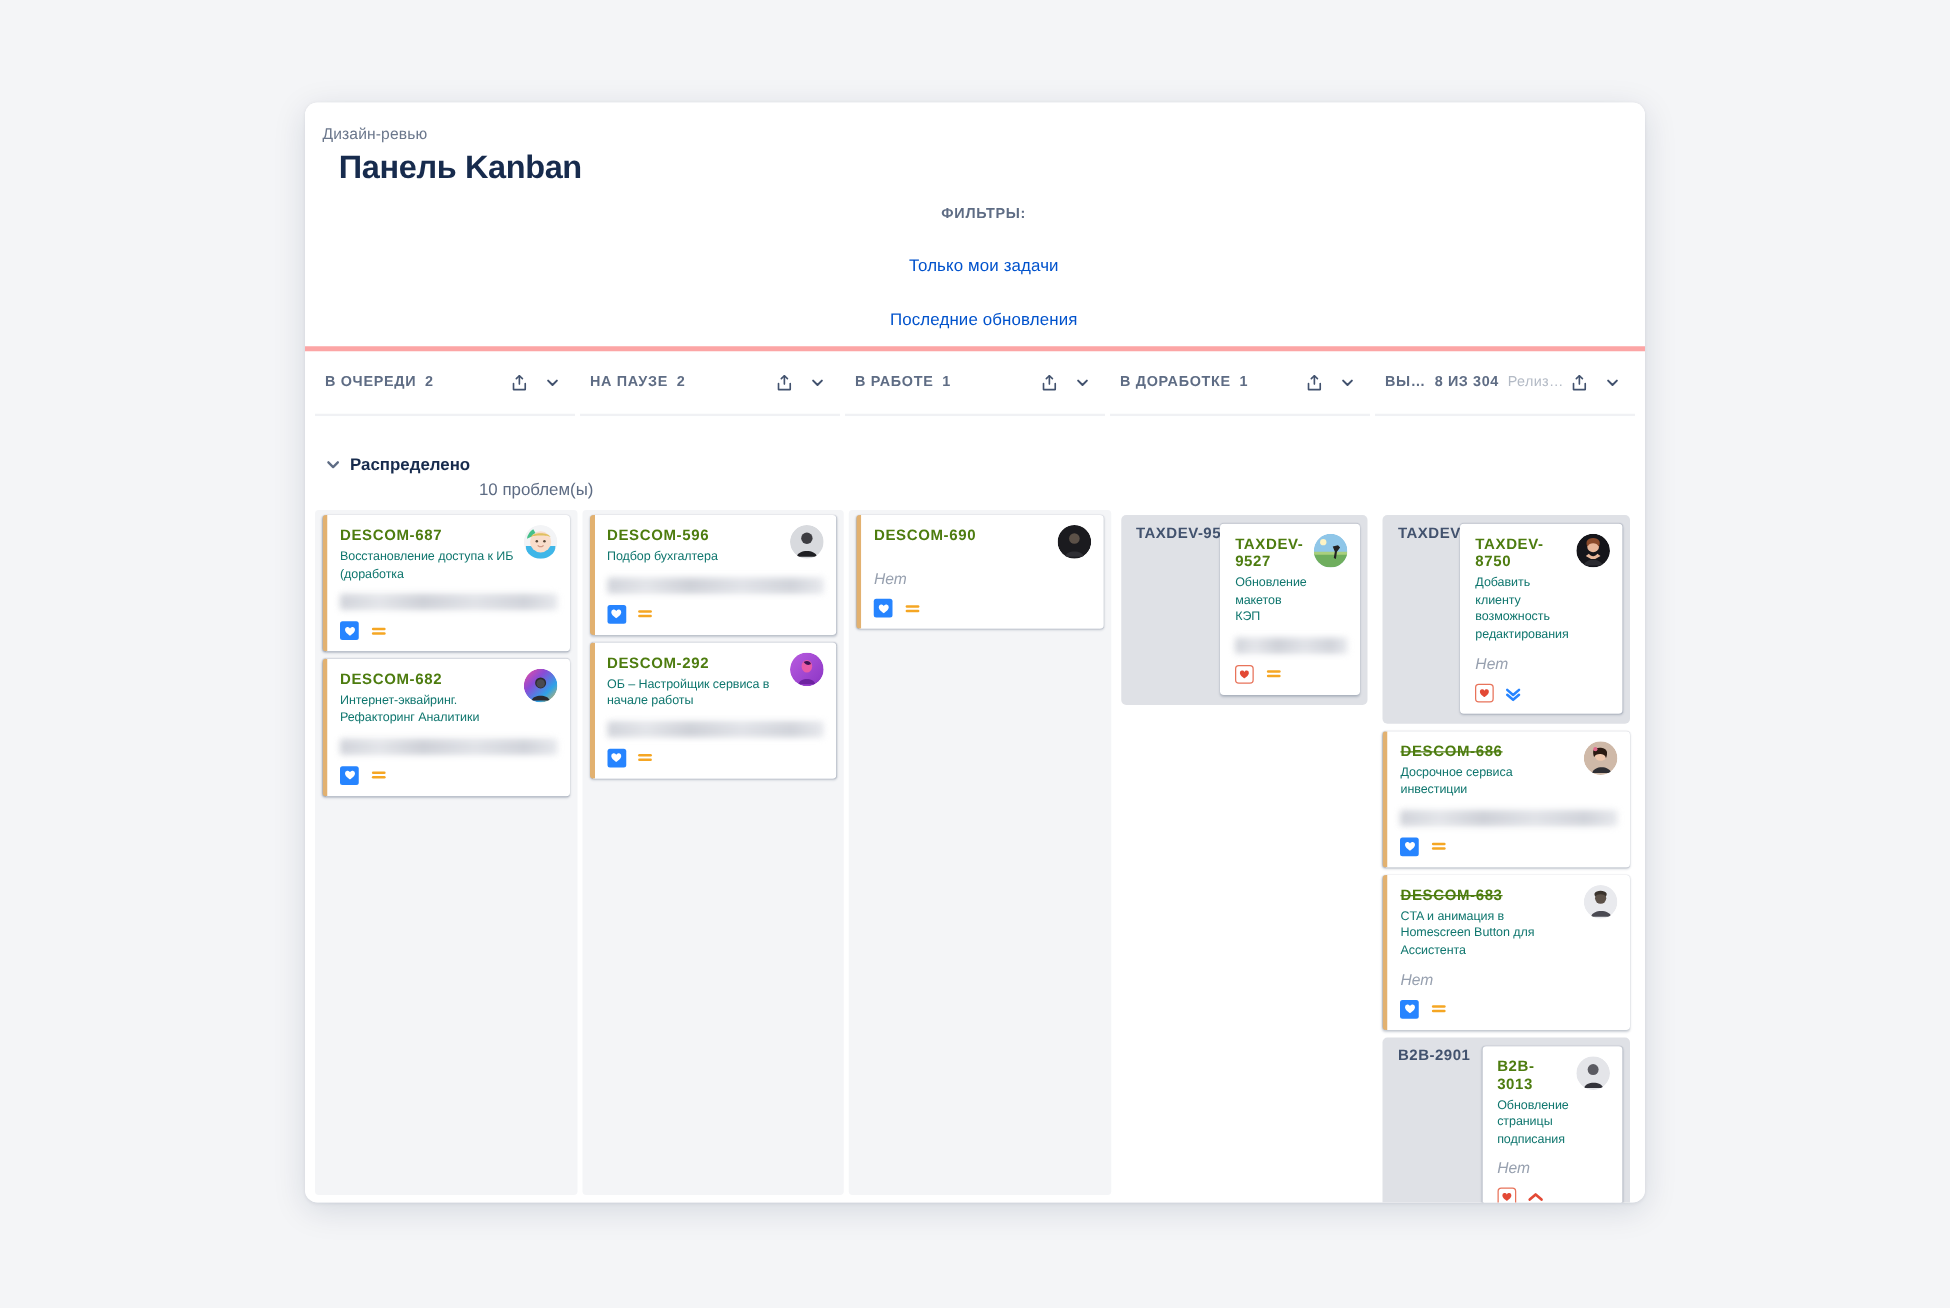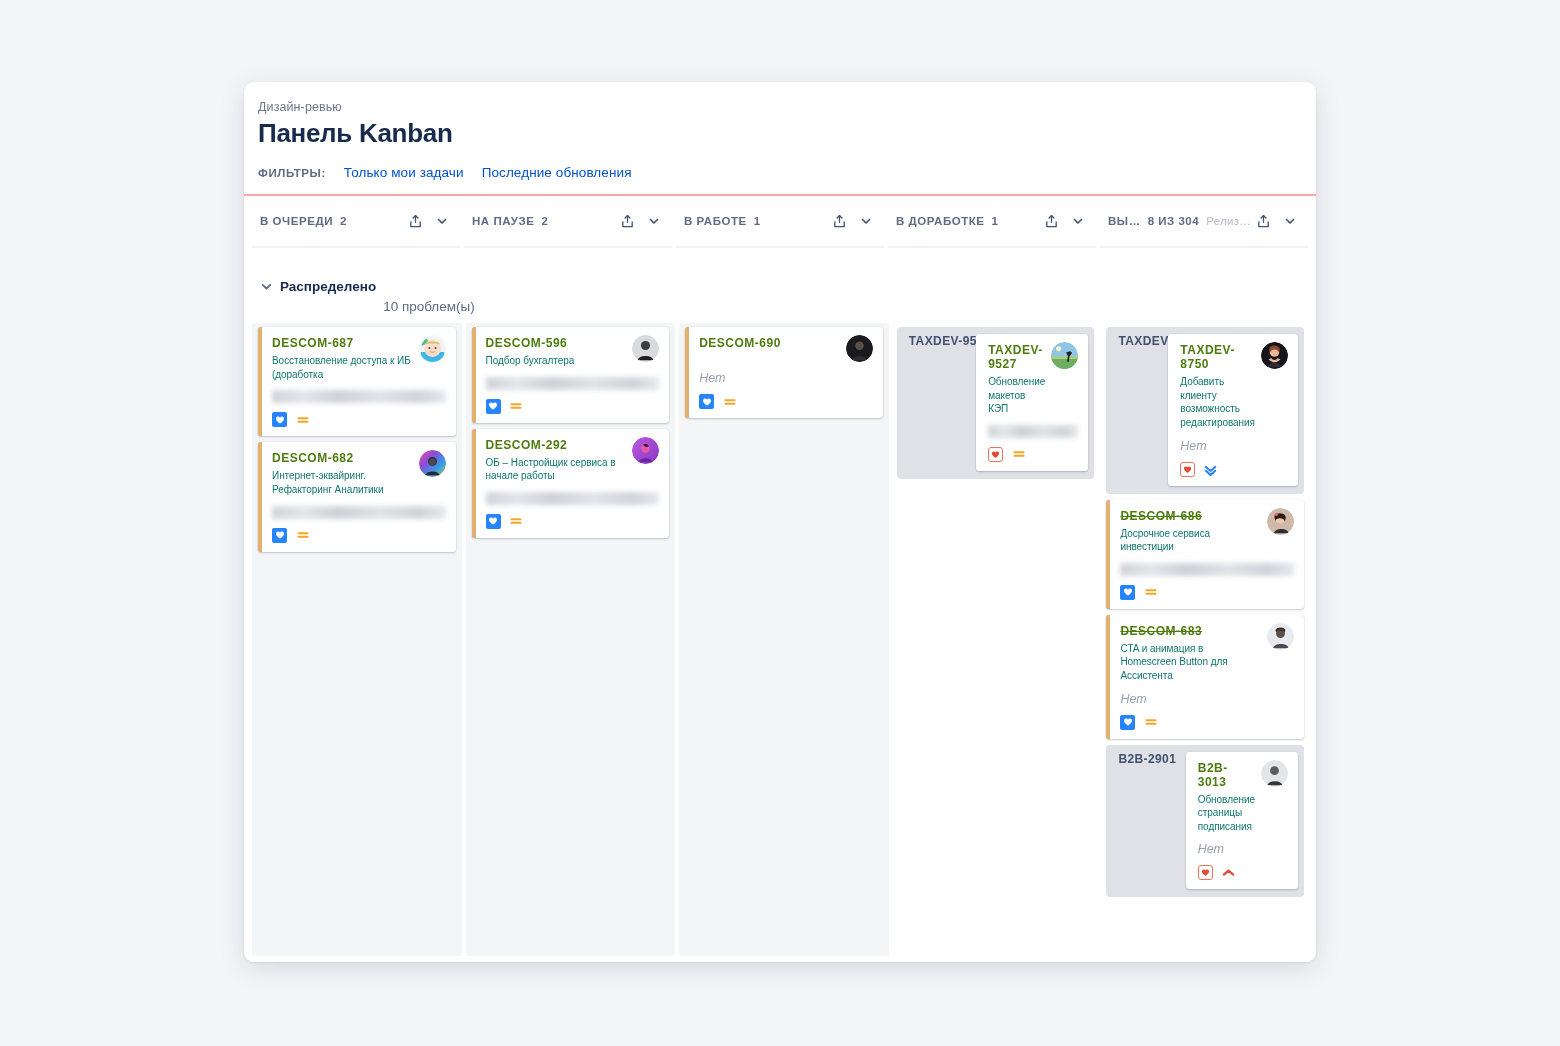--- a/index.html
+++ b/index.html
@@ -23,38 +23,39 @@
   }
 
   
   .board-header { padding: 18px 0 0 0; background:#fff; }
   .breadcrumb {
     font-size: 12.5px; color: #6b778c; padding: 0 0 4px 14px;
     letter-spacing: .1px;
   }
   .page-title {
     font-size: 26px; font-weight: 700; color: #172b4d;
-    padding: 0 0 0 14px; letter-spacing: -0.3px; line-height: 1.2;
+    padding: 0 0 0 27px; letter-spacing: -0.3px; line-height: 1.2;
   }
   .filters-row {
-    display: flex; align-items: center; gap: 18px;
+    display: flex; align-items: center; gap: 28px;
     padding: 16px 0 14px 14px;
+    flex-direction: column;
   }
   .filters-label {
     font-size: 11.5px; font-weight: 700; color: #5e6c84;
     letter-spacing: 0.6px; text-transform: uppercase;
   }
   .filter-link {
     font-size: 13.5px; color: #0052cc; cursor: pointer;
     letter-spacing: .1px;
   }
 
   
   .columns-header {
-    display: flex; border-top: 2px solid #fca5a5;
+    display: flex; border-top: 4px solid #fca5a5;
     padding: 0 6px; background: #fff;
   }
   .col-head {
     flex: 1 1 0; min-width: 0;
     display: flex; align-items: center;
     height: 52px; padding: 0 8px 0 8px;
     border-bottom: 2px solid #f0f1f4;
     margin: 0 2px;
   }
   .col-head-titles {

